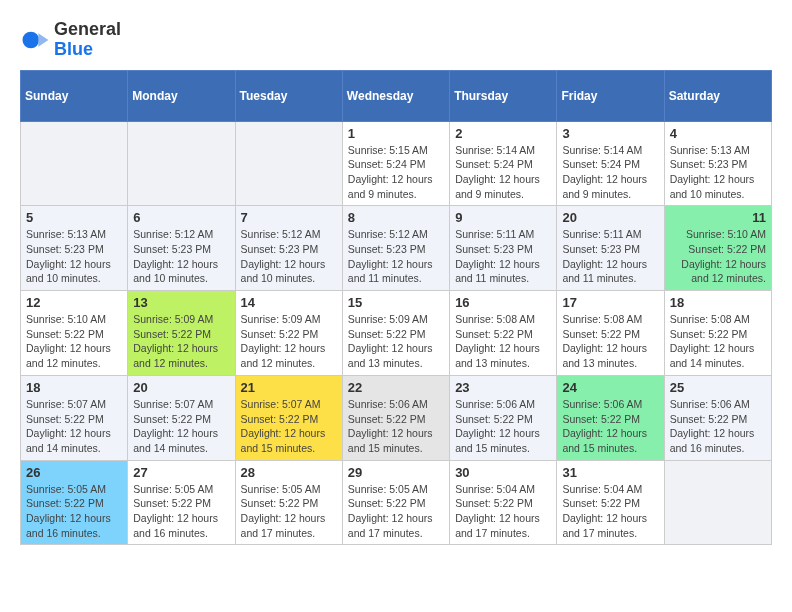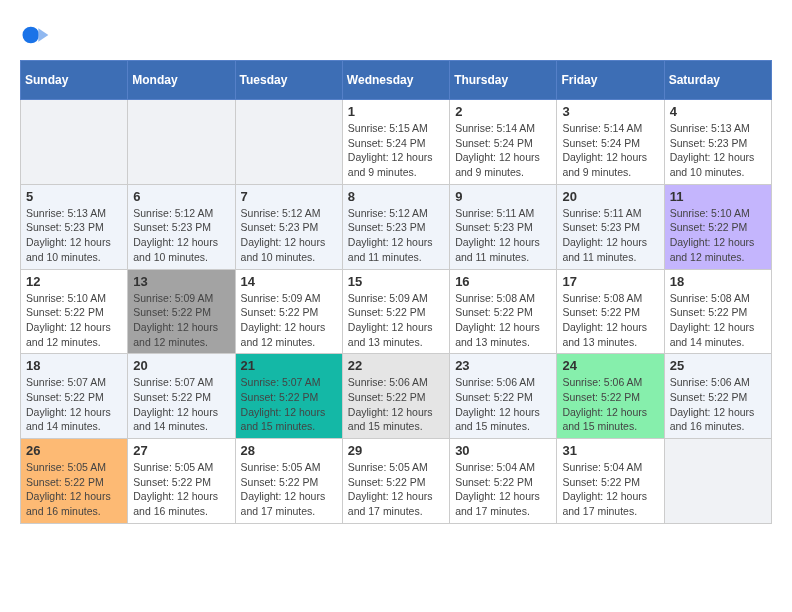--- a/index.html
+++ b/index.html
@@ -38,21 +38,21 @@
       text-align: center;
     }
     .calendar-table {
       width: 100%;
       border-collapse: collapse;
       font-size: 11px;
     }
     .calendar-table th {
       background: #3d6eb5;
       color: white;
-      padding: 12px 4px;
+      padding: 18px 4px;
       text-align: left;
       font-size: 12px;
       border: 1px solid #5580c8;
     }
     .calendar-table td {
       border: 1px solid #ccc;
       vertical-align: top;
       padding: 4px 5px;
       height: 80px;
       width: 107px;
@@ -79,20 +79,24 @@
   </style>
 </head>
 <body>
 
 <div style="display:flex; justify-content:space-between; align-items:flex-start; margin-bottom:2px;">
   <div style="display:flex; align-items:center;">
     <svg class="logo-icon" viewBox="0 0 36 36" xmlns="http://www.w3.org/2000/svg">
       <circle cx="13" cy="18" r="10" fill="#1a73e8"></circle>
       <polygon points="22,10 34,18 22,26" fill="#90b8f0"></polygon>
     </svg>
+    <div class="logo-text">
+      <div>General</div>
+      <div class="blue">Blue</div>
+    </div>
   </div>
   <div class="title-section">
     <div class="month-title"></div>
   </div>
 </div>
 
 <div class="location-title"></div>
 
 <table class="calendar-table">
   <thead>
@@ -166,35 +170,35 @@
           <div class="day-info" style="white-space: pre-line;">Sunrise: 5:11 AM
 Sunset: 5:23 PM
 Daylight: 12 hours and 11 minutes.</div>
         </td>
         <td style="background: rgb(240, 244, 250);">
           <span class="day-number">20</span>
           <div class="day-info" style="white-space: pre-line;">Sunrise: 5:11 AM
 Sunset: 5:23 PM
 Daylight: 12 hours and 11 minutes.</div>
         </td>
-        <td style="background: #c4b5fd;">
+        <td style="background: #86efac; text-align: right;">
           <span class="day-number">11</span>
           <div class="day-info" style="white-space: pre-line;">Sunrise: 5:10 AM
 Sunset: 5:22 PM
 Daylight: 12 hours and 12 minutes.</div>
         </td>
       </tr>
       <tr>
         <td style="background: rgb(255, 255, 255);">
           <span class="day-number">12</span>
           <div class="day-info" style="white-space: pre-line;">Sunrise: 5:10 AM
 Sunset: 5:22 PM
 Daylight: 12 hours and 12 minutes.</div>
         </td>
-        <td style="background: #a3a3a3;">
+        <td style="background: #bef264;">
           <span class="day-number">13</span>
           <div class="day-info" style="white-space: pre-line;">Sunrise: 5:09 AM
 Sunset: 5:22 PM
 Daylight: 12 hours and 12 minutes.</div>
         </td>
         <td style="background: rgb(255, 255, 255);">
           <span class="day-number">14</span>
           <div class="day-info" style="white-space: pre-line;">Sunrise: 5:09 AM
 Sunset: 5:22 PM
 Daylight: 12 hours and 12 minutes.</div>
@@ -230,21 +234,21 @@
           <div class="day-info" style="white-space: pre-line;">Sunrise: 5:07 AM
 Sunset: 5:22 PM
 Daylight: 12 hours and 14 minutes.</div>
         </td>
         <td style="background: rgb(240, 244, 250);">
           <span class="day-number">20</span>
           <div class="day-info" style="white-space: pre-line;">Sunrise: 5:07 AM
 Sunset: 5:22 PM
 Daylight: 12 hours and 14 minutes.</div>
         </td>
-        <td style="background: #14b8a6;">
+        <td style="background: #fde047;">
           <span class="day-number">21</span>
           <div class="day-info" style="white-space: pre-line;">Sunrise: 5:07 AM
 Sunset: 5:22 PM
 Daylight: 12 hours and 15 minutes.</div>
         </td>
         <td style="background: #e5e5e5;">
           <span class="day-number">22</span>
           <div class="day-info" style="white-space: pre-line;">Sunrise: 5:06 AM
 Sunset: 5:22 PM
 Daylight: 12 hours and 15 minutes.</div>
@@ -262,21 +266,21 @@
 Daylight: 12 hours and 15 minutes.</div>
         </td>
         <td style="background: rgb(240, 244, 250);">
           <span class="day-number">25</span>
           <div class="day-info" style="white-space: pre-line;">Sunrise: 5:06 AM
 Sunset: 5:22 PM
 Daylight: 12 hours and 16 minutes.</div>
         </td>
       </tr>
       <tr>
-        <td style="background: #fdba74;">
+        <td style="background: #7dd3fc;">
           <span class="day-number">26</span>
           <div class="day-info" style="white-space: pre-line;">Sunrise: 5:05 AM
 Sunset: 5:22 PM
 Daylight: 12 hours and 16 minutes.</div>
         </td>
         <td style="background: rgb(255, 255, 255);">
           <span class="day-number">27</span>
           <div class="day-info" style="white-space: pre-line;">Sunrise: 5:05 AM
 Sunset: 5:22 PM
 Daylight: 12 hours and 16 minutes.</div>

